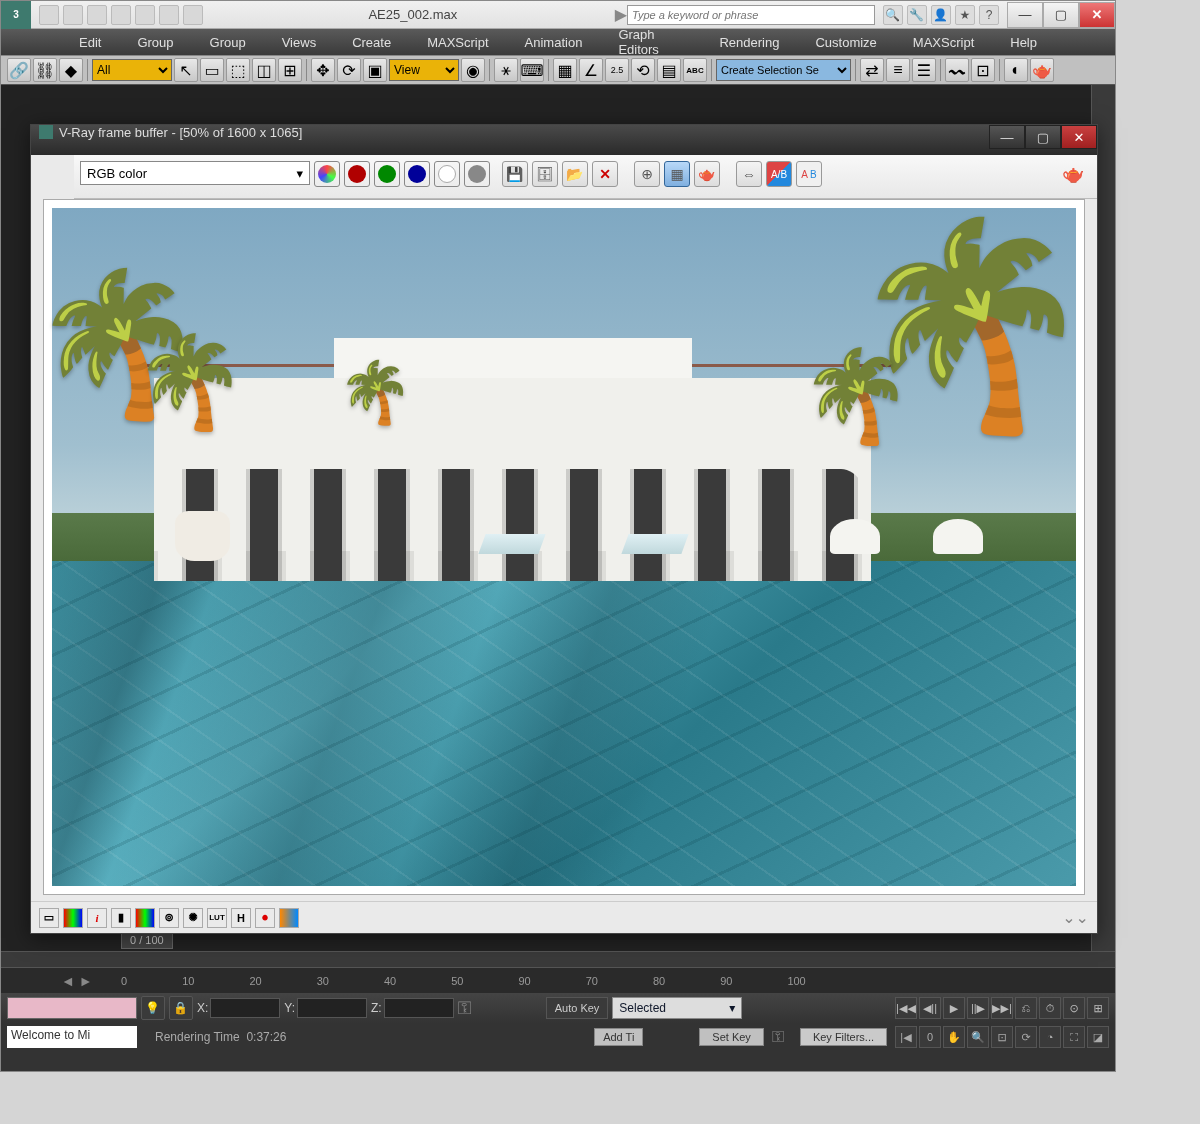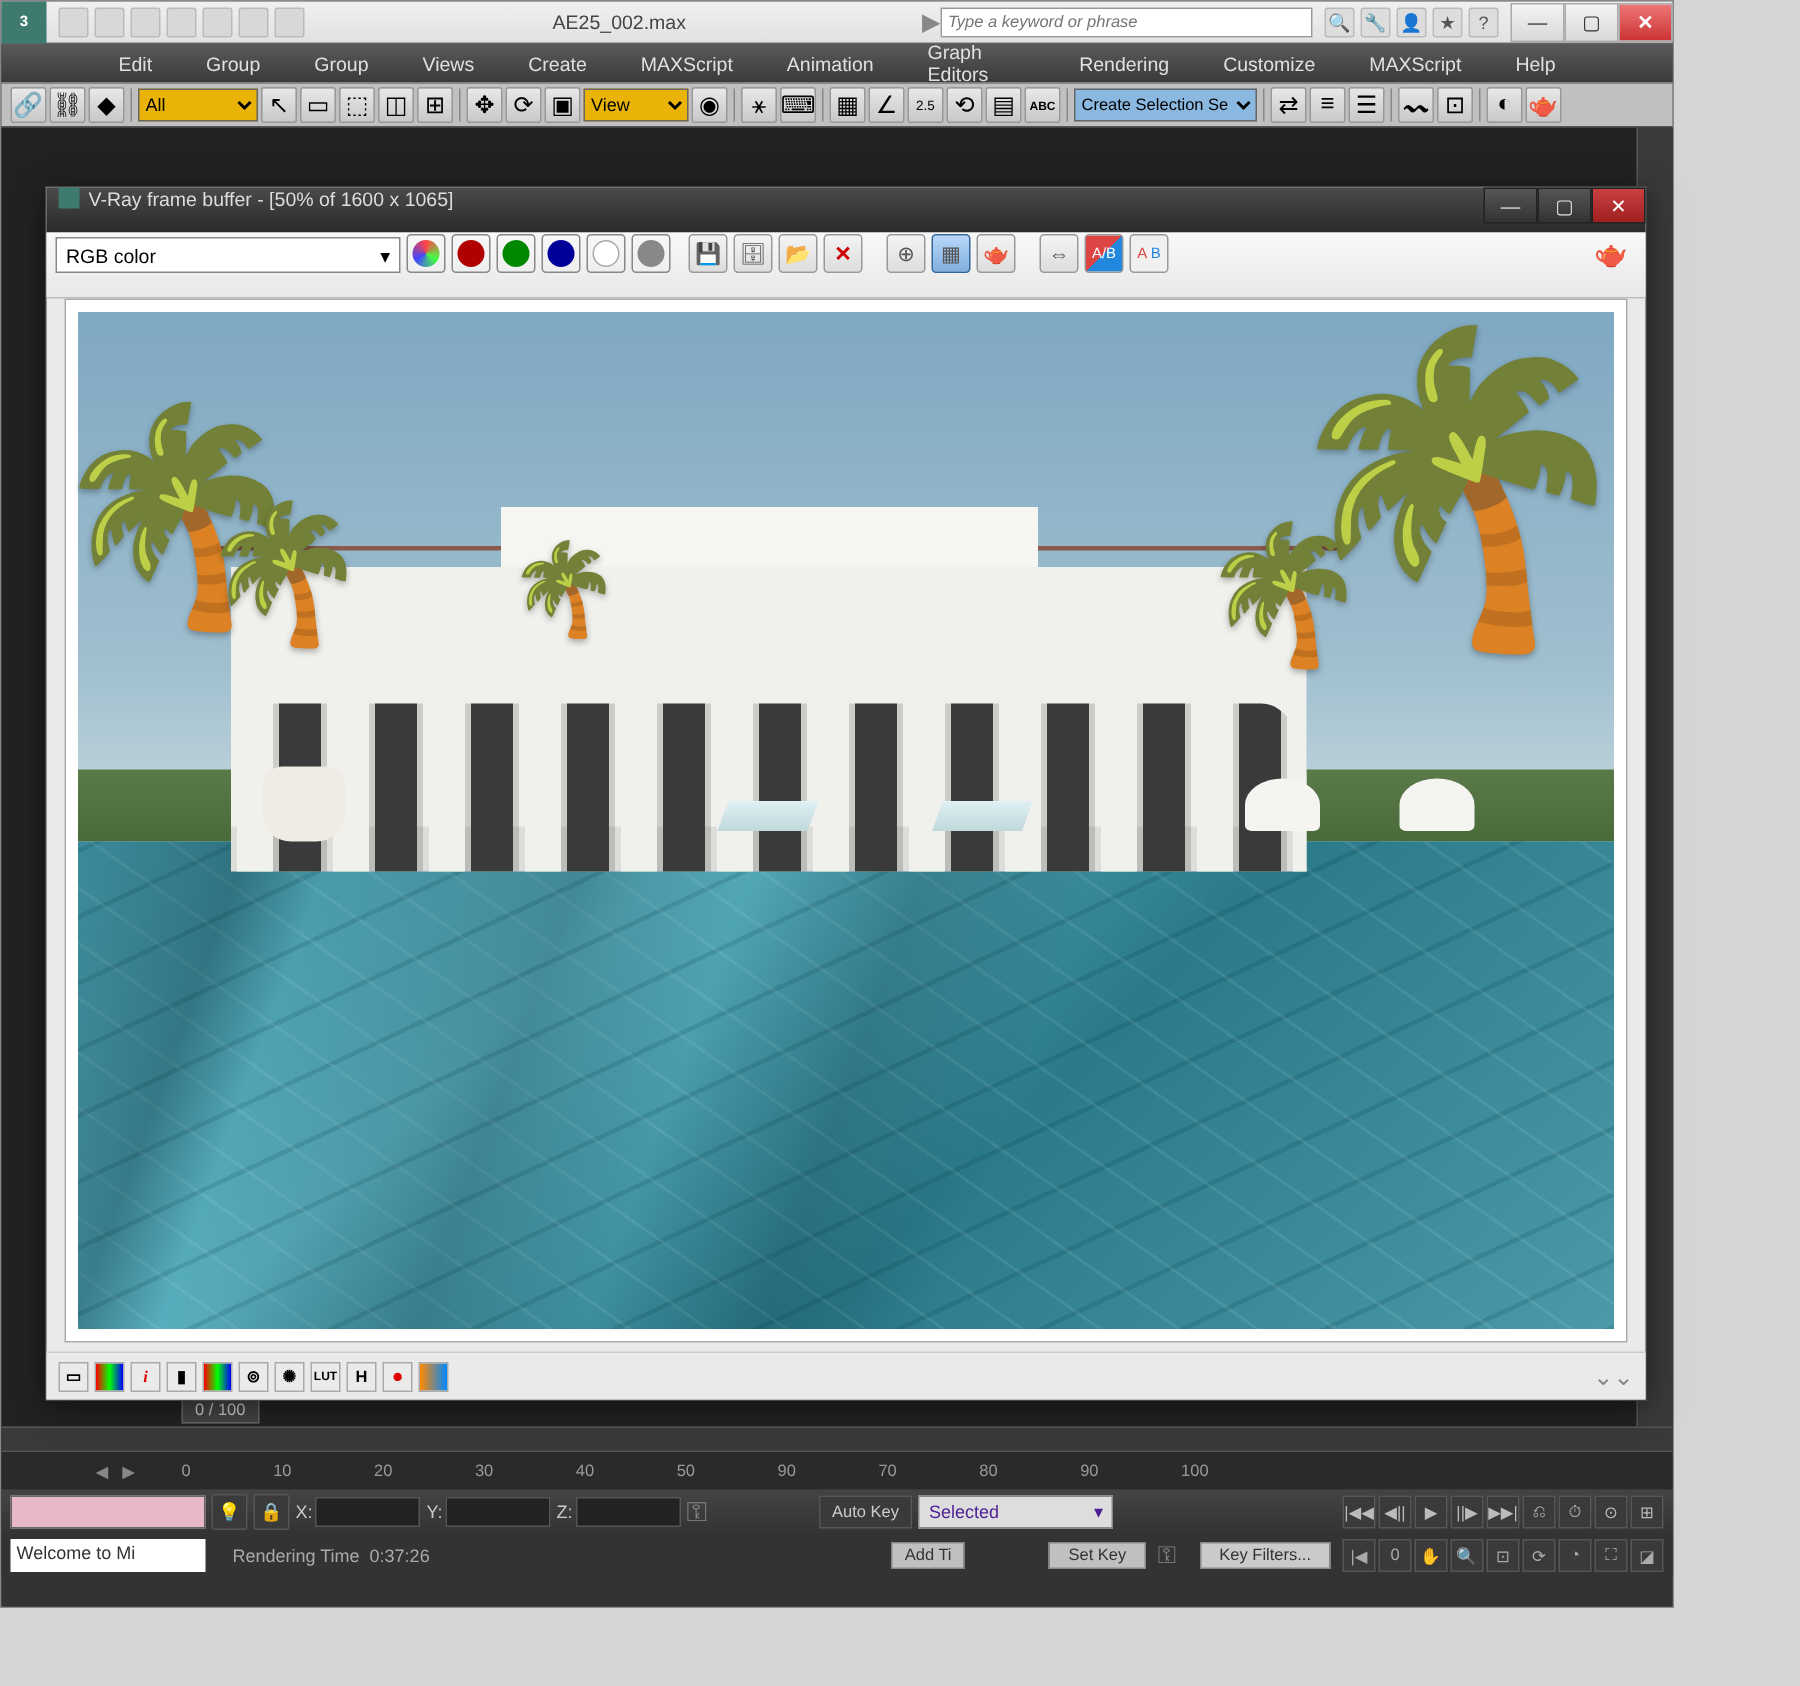--- a/index.html
+++ b/index.html
@@ -21,34 +21,34 @@
 
 .menubar { height: 26px; background: linear-gradient(to bottom,#5a5a5a,#3a3a3a); display: flex; align-items: center; gap: 0; padding: 0 60px; color: #e0e0e0; font-size: 13px; }
 .menubar .menu-item { padding: 0 18px; cursor: default; }
 
 .main-toolbar { height: 30px; background: #c0c0c0; border-top: 1px solid #888; border-bottom: 1px solid #555; display: flex; align-items: center; gap: 2px; padding: 0 6px; }
 .tb-btn { width: 24px; height: 24px; background: linear-gradient(to bottom,#e8e8e8,#c8c8c8); border: 1px solid #999; border-radius: 2px; display:flex; align-items:center; justify-content:center; }
 .tb-sep { width: 1px; height: 22px; background: #888; margin: 0 2px; }
 .tb-select { height: 22px; border: 1px solid #666; font-size: 12px; background: #eab308; }
 .tb-select.all { width: 80px; }
 .tb-select.view { width: 70px; }
-.tb-select.named { width: 122px; background: #8ab8e0; font-size: 11px; }
+.tb-select.named { width: 135px; background: #8ab8e0; font-size: 11px; }
 
 .main-body { position: absolute; top: 84px; left: 0; right: 0; bottom: 120px; background: #222; }
 .right-panel { position: absolute; right: 0; top: 0; bottom: 0; width: 24px; background: #3a3a3a; border-left: 1px solid #555; }
 
 
 .vray-window { position: absolute; top: 124px; left: 30px; width: 1068px; height: 810px; background: #eaeaea; border: 1px solid #444; box-shadow: 0 4px 20px rgba(0,0,0,0.5); }
 .vray-titlebar { height: 30px; background: linear-gradient(to bottom, #4a4a4a, #2a2a2a); display: flex; color: #ddd; font-size: 13px; padding-left: 8px; }
 .vray-titlebar .vicon { width: 14px; height: 14px; background: #3e7a6e; margin-right: 6px; }
 .vray-titlebar .vwin-controls { margin-left: auto; display: flex; }
 .vray-titlebar .vwin-btn { width: 36px; height: 24px; background: linear-gradient(to bottom,#555,#333); border: 1px solid #222; display: flex; align-items: center; justify-content: center; color: #ddd; font-size: 13px; }
 .vray-titlebar .vwin-btn.close { background: linear-gradient(to bottom,#c94040,#a02020); color:#fff;}
 
-.vray-toolbar { height: 44px; background: linear-gradient(to bottom,#f8f8f8,#e8e8e8); border-bottom: 1px solid #bbb; display: flex; align-items: flex-end; gap: 4px; padding: 16px 6px; }
+.vray-toolbar { height: 44px; background: linear-gradient(to bottom,#f8f8f8,#e8e8e8); border-bottom: 1px solid #bbb; display: flex; align-items: flex-start; gap: 4px; padding: 6px 6px; margin-left: 43px; }
 .vray-select { width: 230px; height: 24px; border: 1px solid #888; font-size: 13px; display:flex; align-items:center; padding:0 6px; background:#fff; justify-content:space-between;}
 .vray-ball { width: 26px; height: 26px; border: 1px solid #888; border-radius: 3px; display:flex; align-items:center; justify-content:center;}
 .vray-ball .circ { width: 18px; height: 18px; border-radius: 50%; }
 .vray-icon { width: 26px; height: 26px; border: 1px solid #999; border-radius: 3px; background: linear-gradient(to bottom,#f4f4f4,#ddd); display:flex; align-items:center; justify-content:center; font-size:14px; color:#555;}
 .vray-icon.active { background: linear-gradient(to bottom,#b8d8f8,#80b0e0); border-color:#369;}
 .vray-spacer { flex: 1; }
 .vray-teapot { width: 34px; height: 26px; display:flex; align-items:center; justify-content:center; color:#2a6a9a; font-size:18px;}
 
 .render-area { position: absolute; top: 74px; left: 12px; right: 12px; bottom: 38px; background: #fff; border: 1px solid #aaa; padding: 8px; overflow: hidden; }
 .render-canvas { width: 100%; height: 100%; position: relative; }
@@ -87,21 +87,21 @@
 .timeline-row { height:26px; background:#2a2a2a; display:flex; align-items:center; padding-left:120px; gap:55px; color:#999; font-size:11px; border-top:1px solid #555;}
 .timeline-arrows { position:absolute; left:60px; display:flex; gap:4px;}
 .timeline-arrows span { color:#888; font-size:14px;}
 .frame-badge { position:absolute; left:120px; top:-20px; background:#444; color:#ccc; padding:2px 8px; font-size:11px; border:1px solid #666;}
 .thumb { width:40px; height:28px; background:#444; border:1px solid #666;}
 .thumb.pink { background:#e8b8c8;}
 .status-row { height:30px; background:linear-gradient(to bottom,#444,#333); display:flex; align-items:center; gap:4px; padding:0 6px; color:#ccc; font-size:12px;}
 .coord { display:flex; align-items:center; gap:2px;}
 .coord input { width:70px; height:20px; background:#222; border:1px solid #555; color:#ccc;}
 .status-btn { padding: 4px 8px; background:#3a3a3a; border:1px solid #555; color:#ccc; font-size:11px;}
-.sel-drop { width:130px; height:22px; background:#ddd; border:1px solid #888; display:flex; align-items:center; padding:0 6px; font-size:12px; color:#4c1d95; justify-content:space-between;}
+.sel-drop { width:130px; height:22px; background:#ddd; border:1px solid #888; display:flex; align-items:center; padding:0 6px; font-size:12px; color:#0f172a; justify-content:space-between;}
 .transport { display:flex; gap:2px; margin-left:auto;}
 .transport .tbtn { width:22px; height:22px; background:#3a3a3a; border:1px solid #555; color:#bbb; display:flex; align-items:center; justify-content:center; font-size:11px;}
 .welcome-row { height:28px; background:#333; display:flex; align-items:center; gap:8px; padding:0 6px;}
 .welcome-box { width:130px; height:22px; background:#fff; color:#333; font-family: monospace; font-size:12px; padding:2px 4px; overflow:hidden;}
 .render-time { color:#aaa; font-size:12px; padding-left:10px;}
 .welcome-spacer { flex:1;}
 .add-ti { padding:2px 8px; background:#c0c0c0; color:#333; font-size:11px; border:1px solid #888;}
 .set-key { padding:2px 12px; background:#c0c0c0; color:#333; font-size:11px; border:1px solid #888;}
 .key-filters { padding:2px 12px; background:#cacaca; color:#333; font-size:11px; border:1px solid #888;}
 .bottom-icons { display:flex; gap:2px;}

